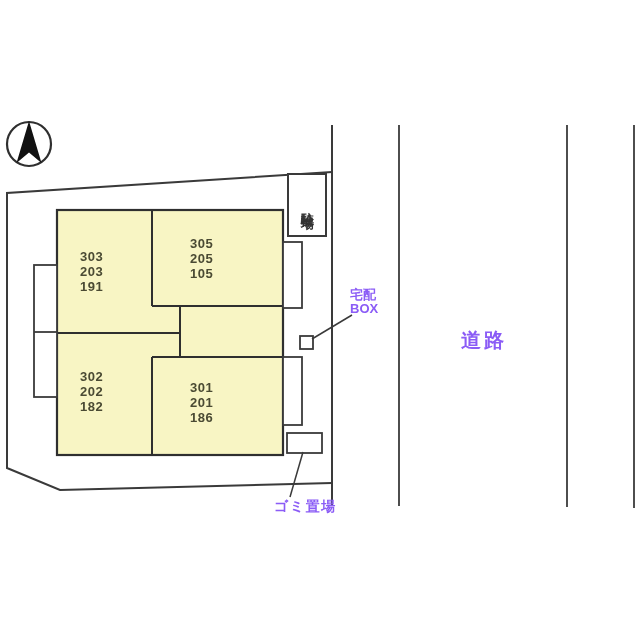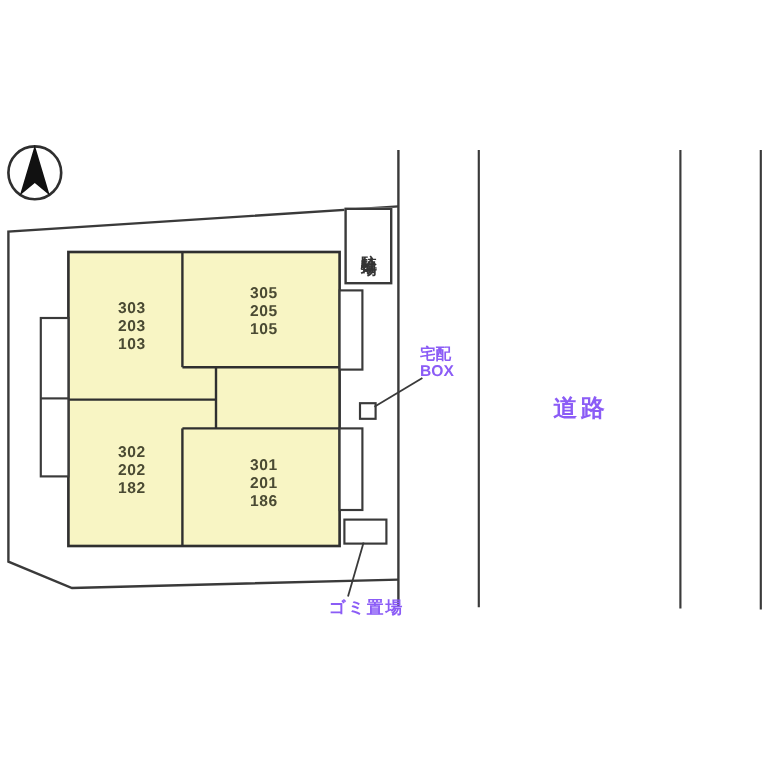--- a/index.html
+++ b/index.html
@@ -10,21 +10,21 @@
     background: #ffffff;
     overflow: hidden;
     font-family: "Liberation Sans", "DejaVu Sans", sans-serif;
     color: #333333;
   }
   .layer { position: absolute; left: 0; top: 0; }
   .label { position: absolute; color: #8b5cf6; white-space: nowrap; }
   .unit-label {
     position: absolute;
     width: 60px;
-    text-align: center;
+    text-align: left;
     font-size: 13px;
     font-weight: bold;
     line-height: 15px;
     color: #4a4a33;
     letter-spacing: 0.5px;
   }
   .bike-box {
     position: absolute;
     left: 287px; top: 173px;
     width: 40px; height: 64px;
@@ -109,21 +109,21 @@
     <line x1="303" y1="452" x2="290" y2="497" stroke="#3a3a3a" stroke-width="1.5"></line>
   </svg>
 
   <div class="bike-box">
     <span class="vtext">駐輪場</span>
   </div>
 
   <div class="unit-label" style="left:80px; top:249px;">
     <div>303</div>
     <div>203</div>
-    <div>103</div>
+    <div>191</div>
   </div>
 
   <div class="unit-label" style="left:190px; top:236px;">
     <div>305</div>
     <div>205</div>
     <div>105</div>
   </div>
 
   <div class="unit-label" style="left:80px; top:369px;">
     <div>302</div>

